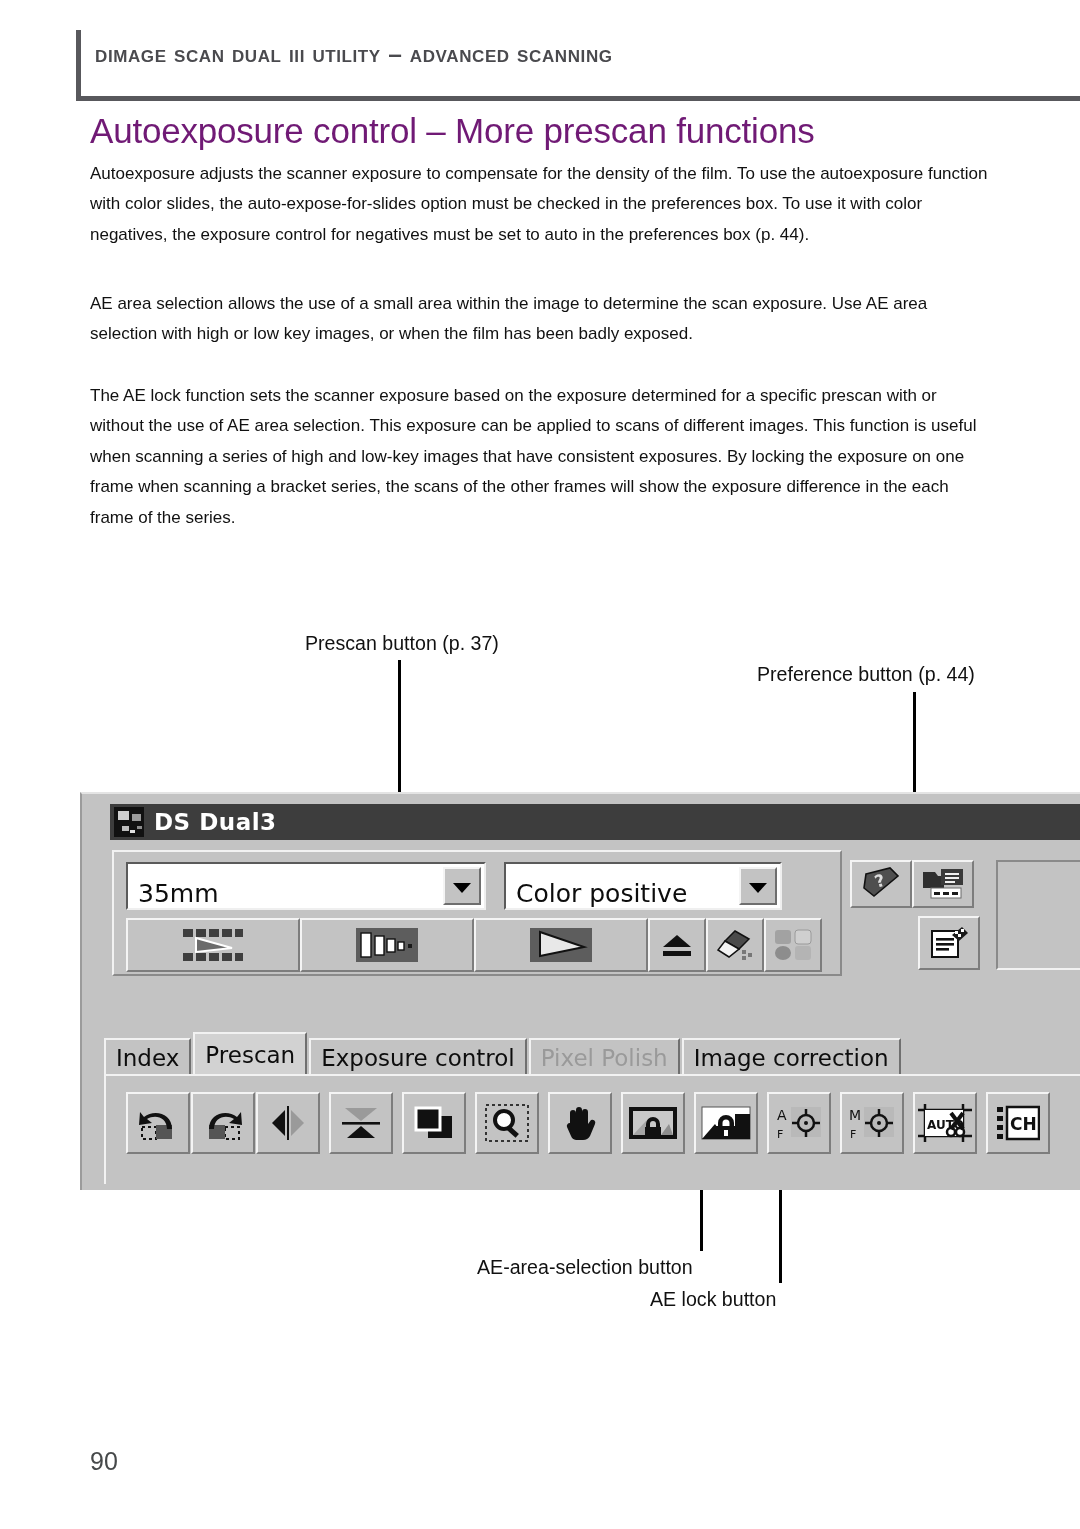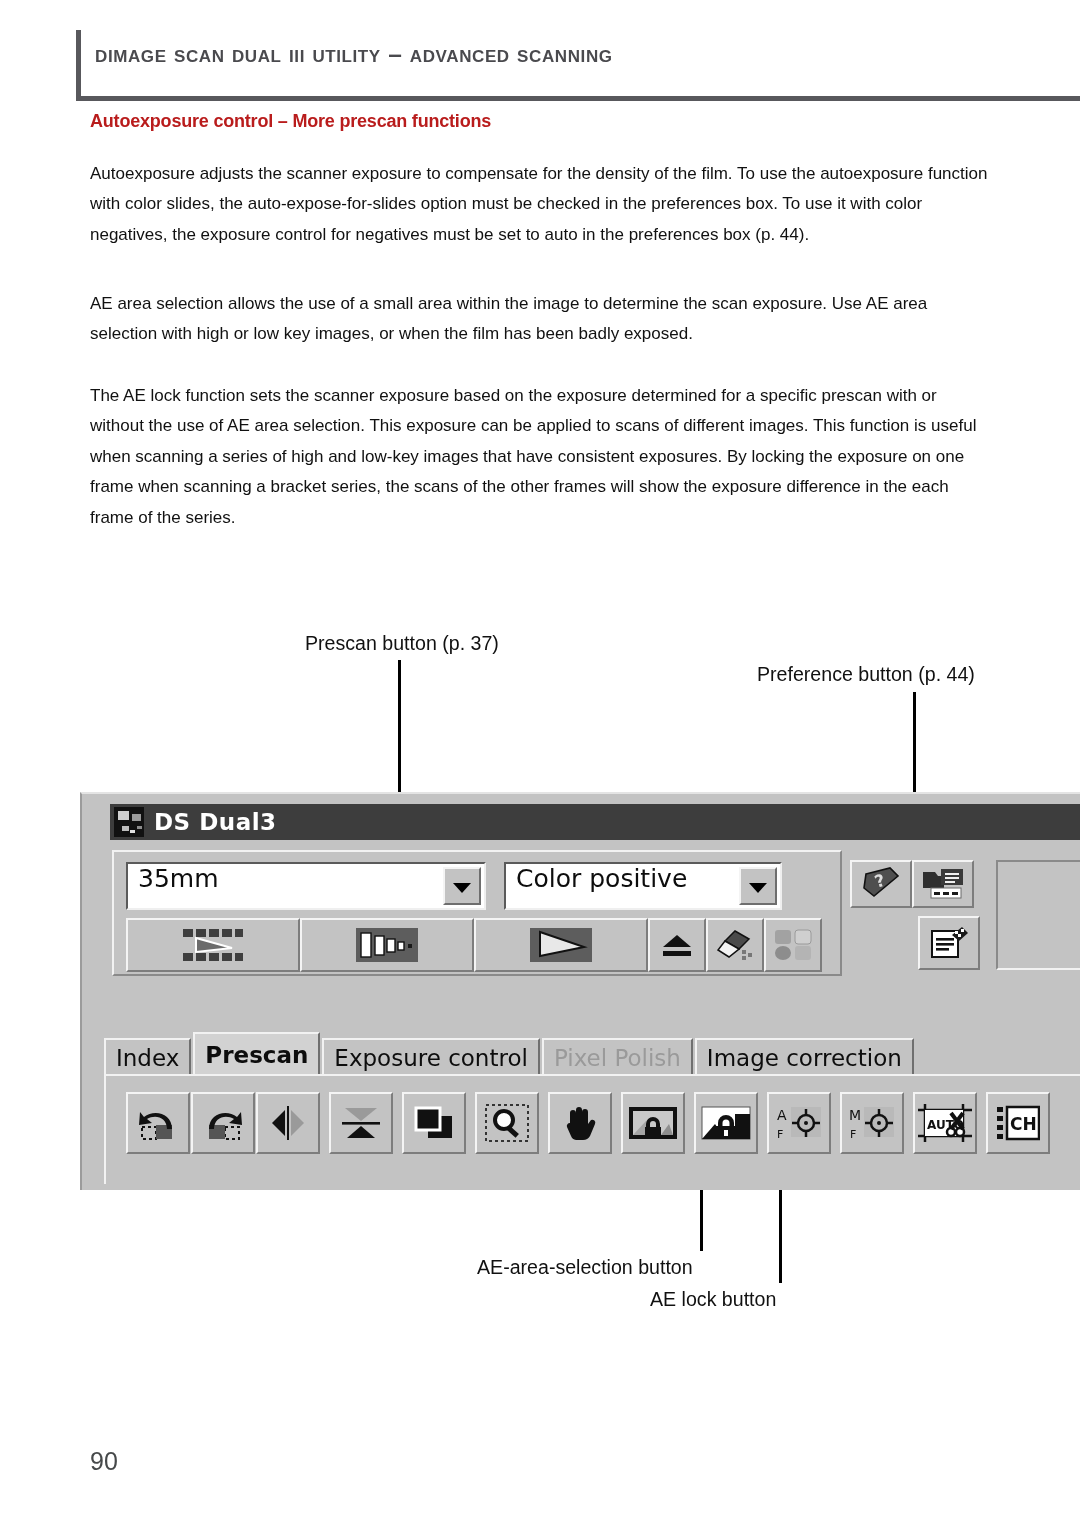--- a/index.html
+++ b/index.html
@@ -44,23 +44,23 @@
     font-variant: small-caps;
     text-transform: lowercase;
     white-space: nowrap;
   }
 
   
   #page-title {
     position: absolute;
     left: 90px;
     top: 111px;
-    font-size: 18px;
-    font-weight: bold;
-    color: #b91c1c;
+    font-size: 35px;
+    font-weight: normal;
+    color: #701a75;
     letter-spacing: -0.2px;
     white-space: nowrap;
   }
 
   
   .body-para {
     position: absolute;
     left: 90px;
     width: 902px;
     font-size: 17px;
@@ -183,21 +183,21 @@
     position: absolute;
     top: 10px;
     height: 48px;
     background: #fff;
     border-top: 2px solid #5a5a5a;
     border-left: 2px solid #5a5a5a;
     border-right: 2px solid #efefef;
     border-bottom: 2px solid #efefef;
     box-sizing: border-box;
     display: flex;
-    align-items: flex-start;
+    align-items: flex-end;
   }
   #combo-film-type { left: 12px;  width: 360px; }
   #combo-color-mode{ left: 390px; width: 278px; }
   .combo-value {
     font-size: 25px;
     color: #0d0d0d;
     padding-left: 10px;
     font-family: "DejaVu Sans", sans-serif;
     white-space: nowrap;
     overflow: hidden;
@@ -305,21 +305,21 @@
     font-size: 23px;
     color: #0d0d0d;
     font-family: "DejaVu Sans", sans-serif;
     white-space: nowrap;
     margin-right: 2px;
   }
   .tab.active {
     height: 44px;
     background: #d2d2d2;
     border-bottom: none;
-    font-weight: bold;
+    font-weight: normal;
   }
   .tab.disabled { color: #9a9a9a; }
 
   #tab-content {
     position: absolute;
     left: 22px;
     top: 280px;
     width: 978px;
     height: 110px;
     background: #c3c3c3;

